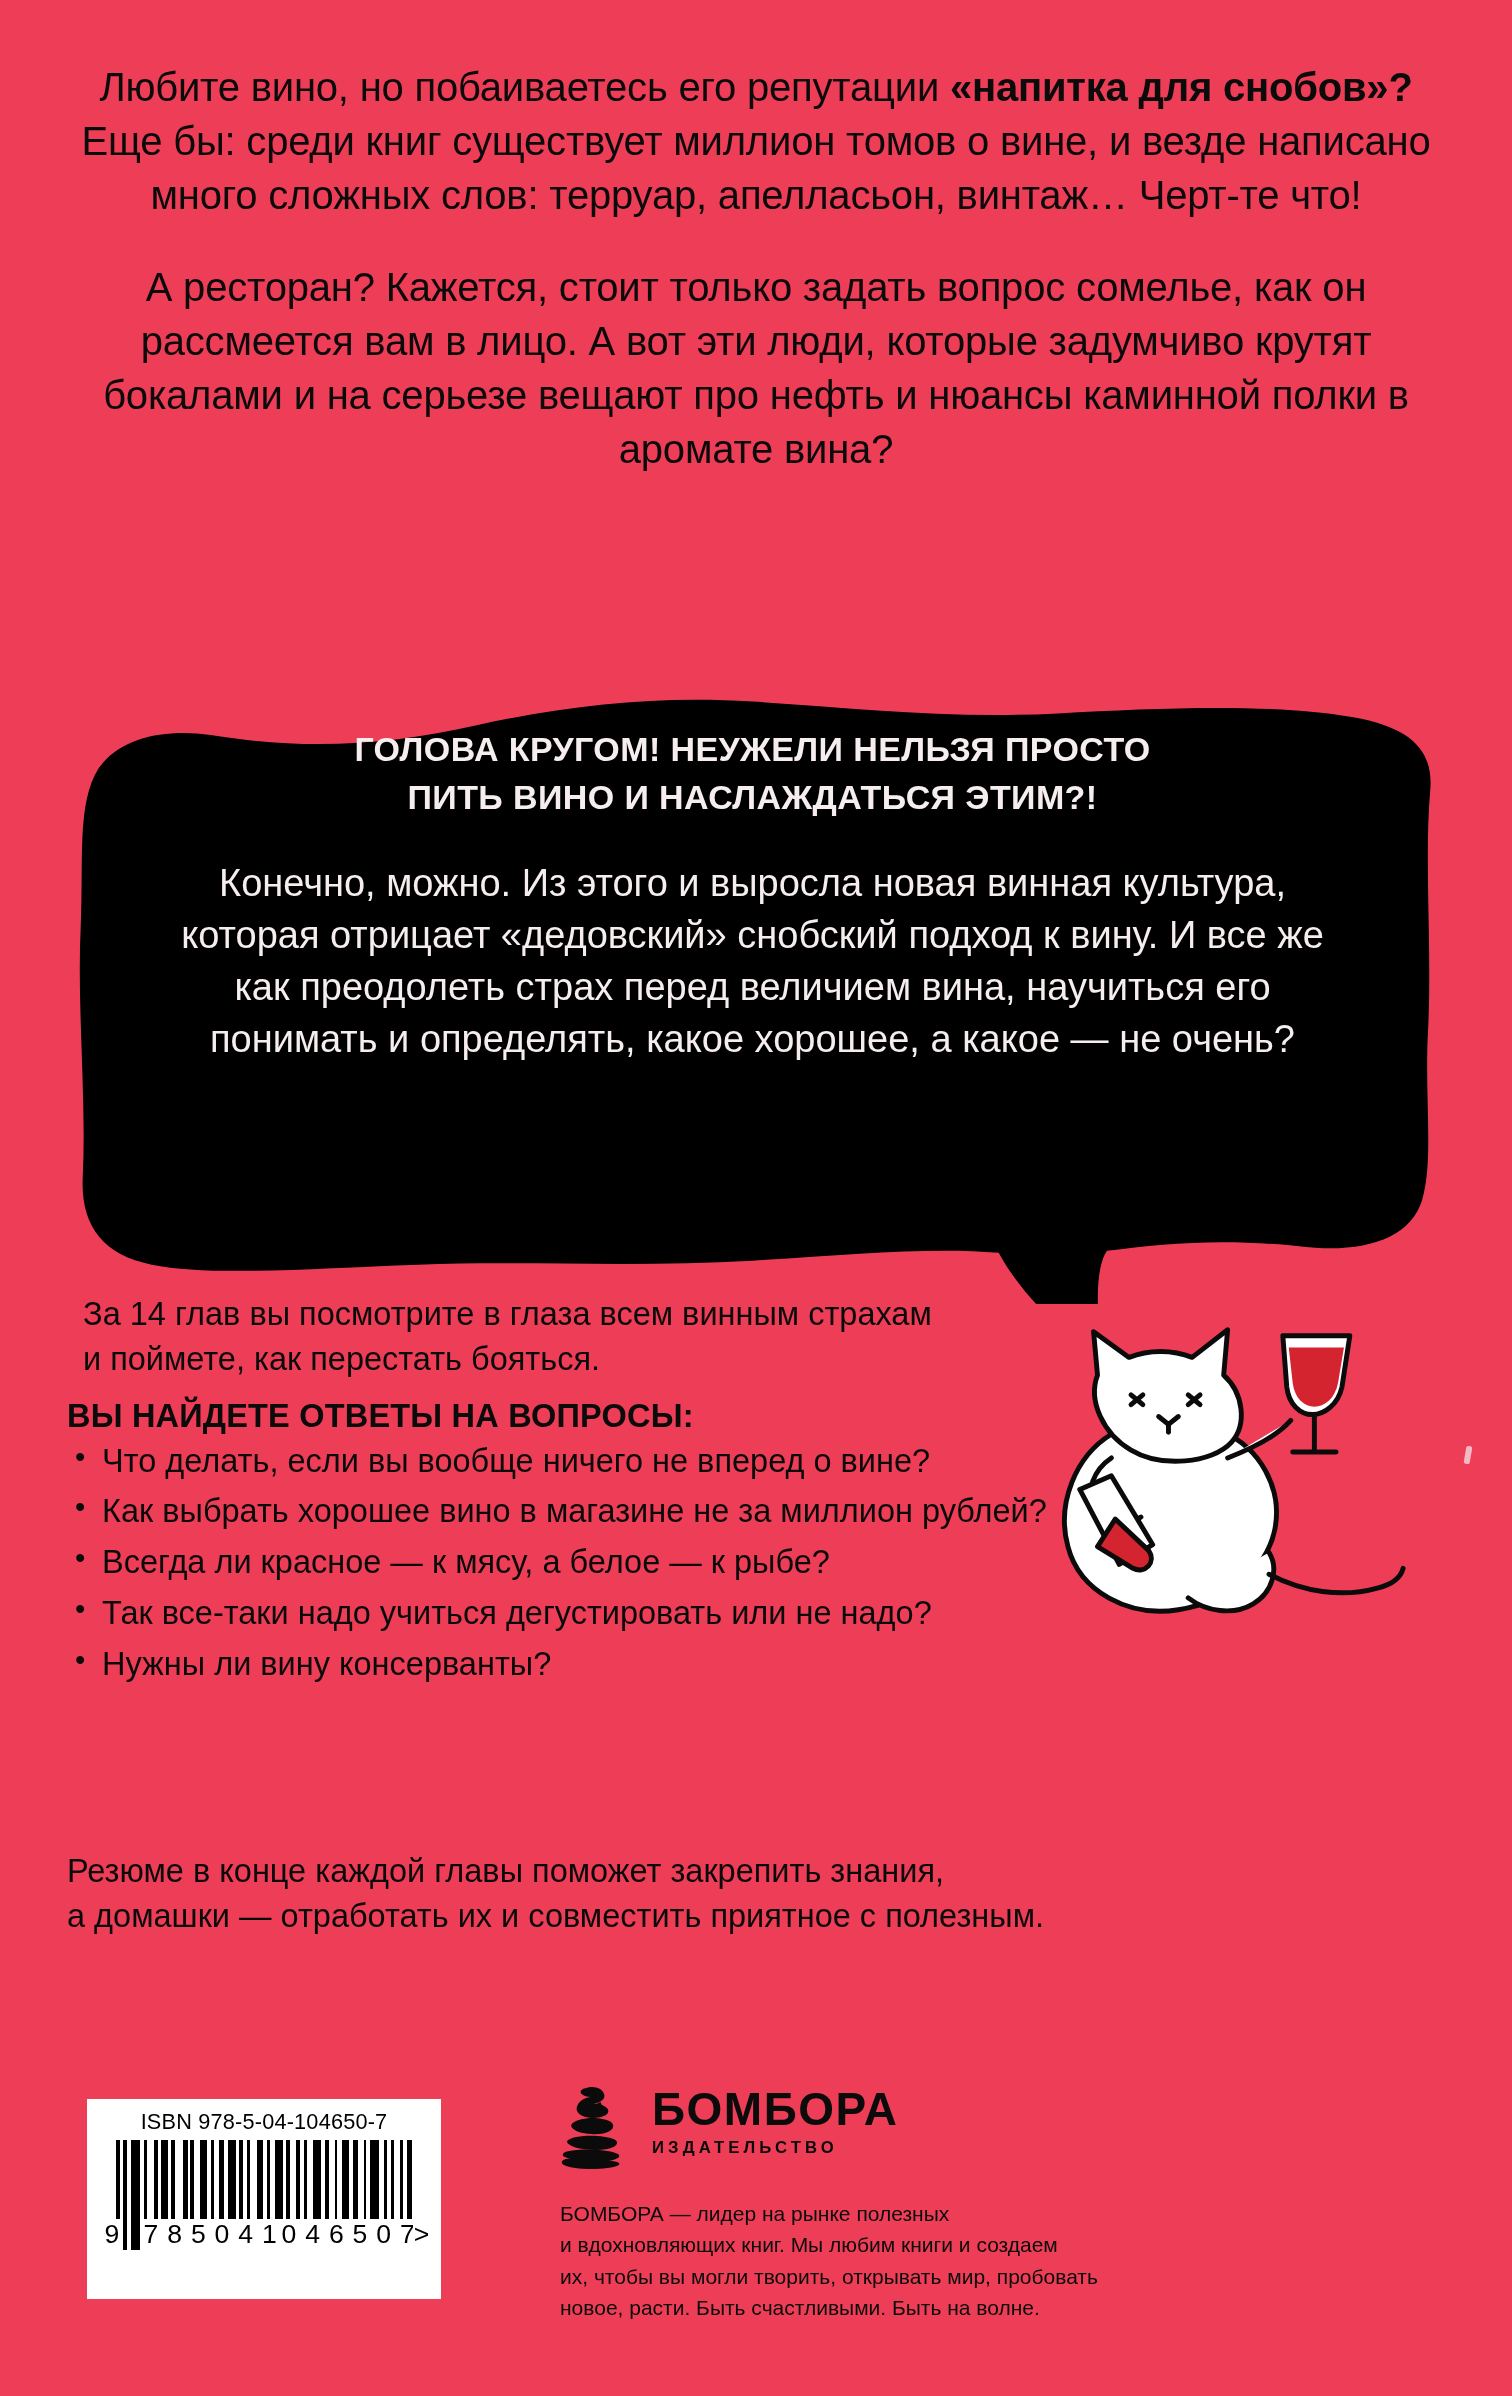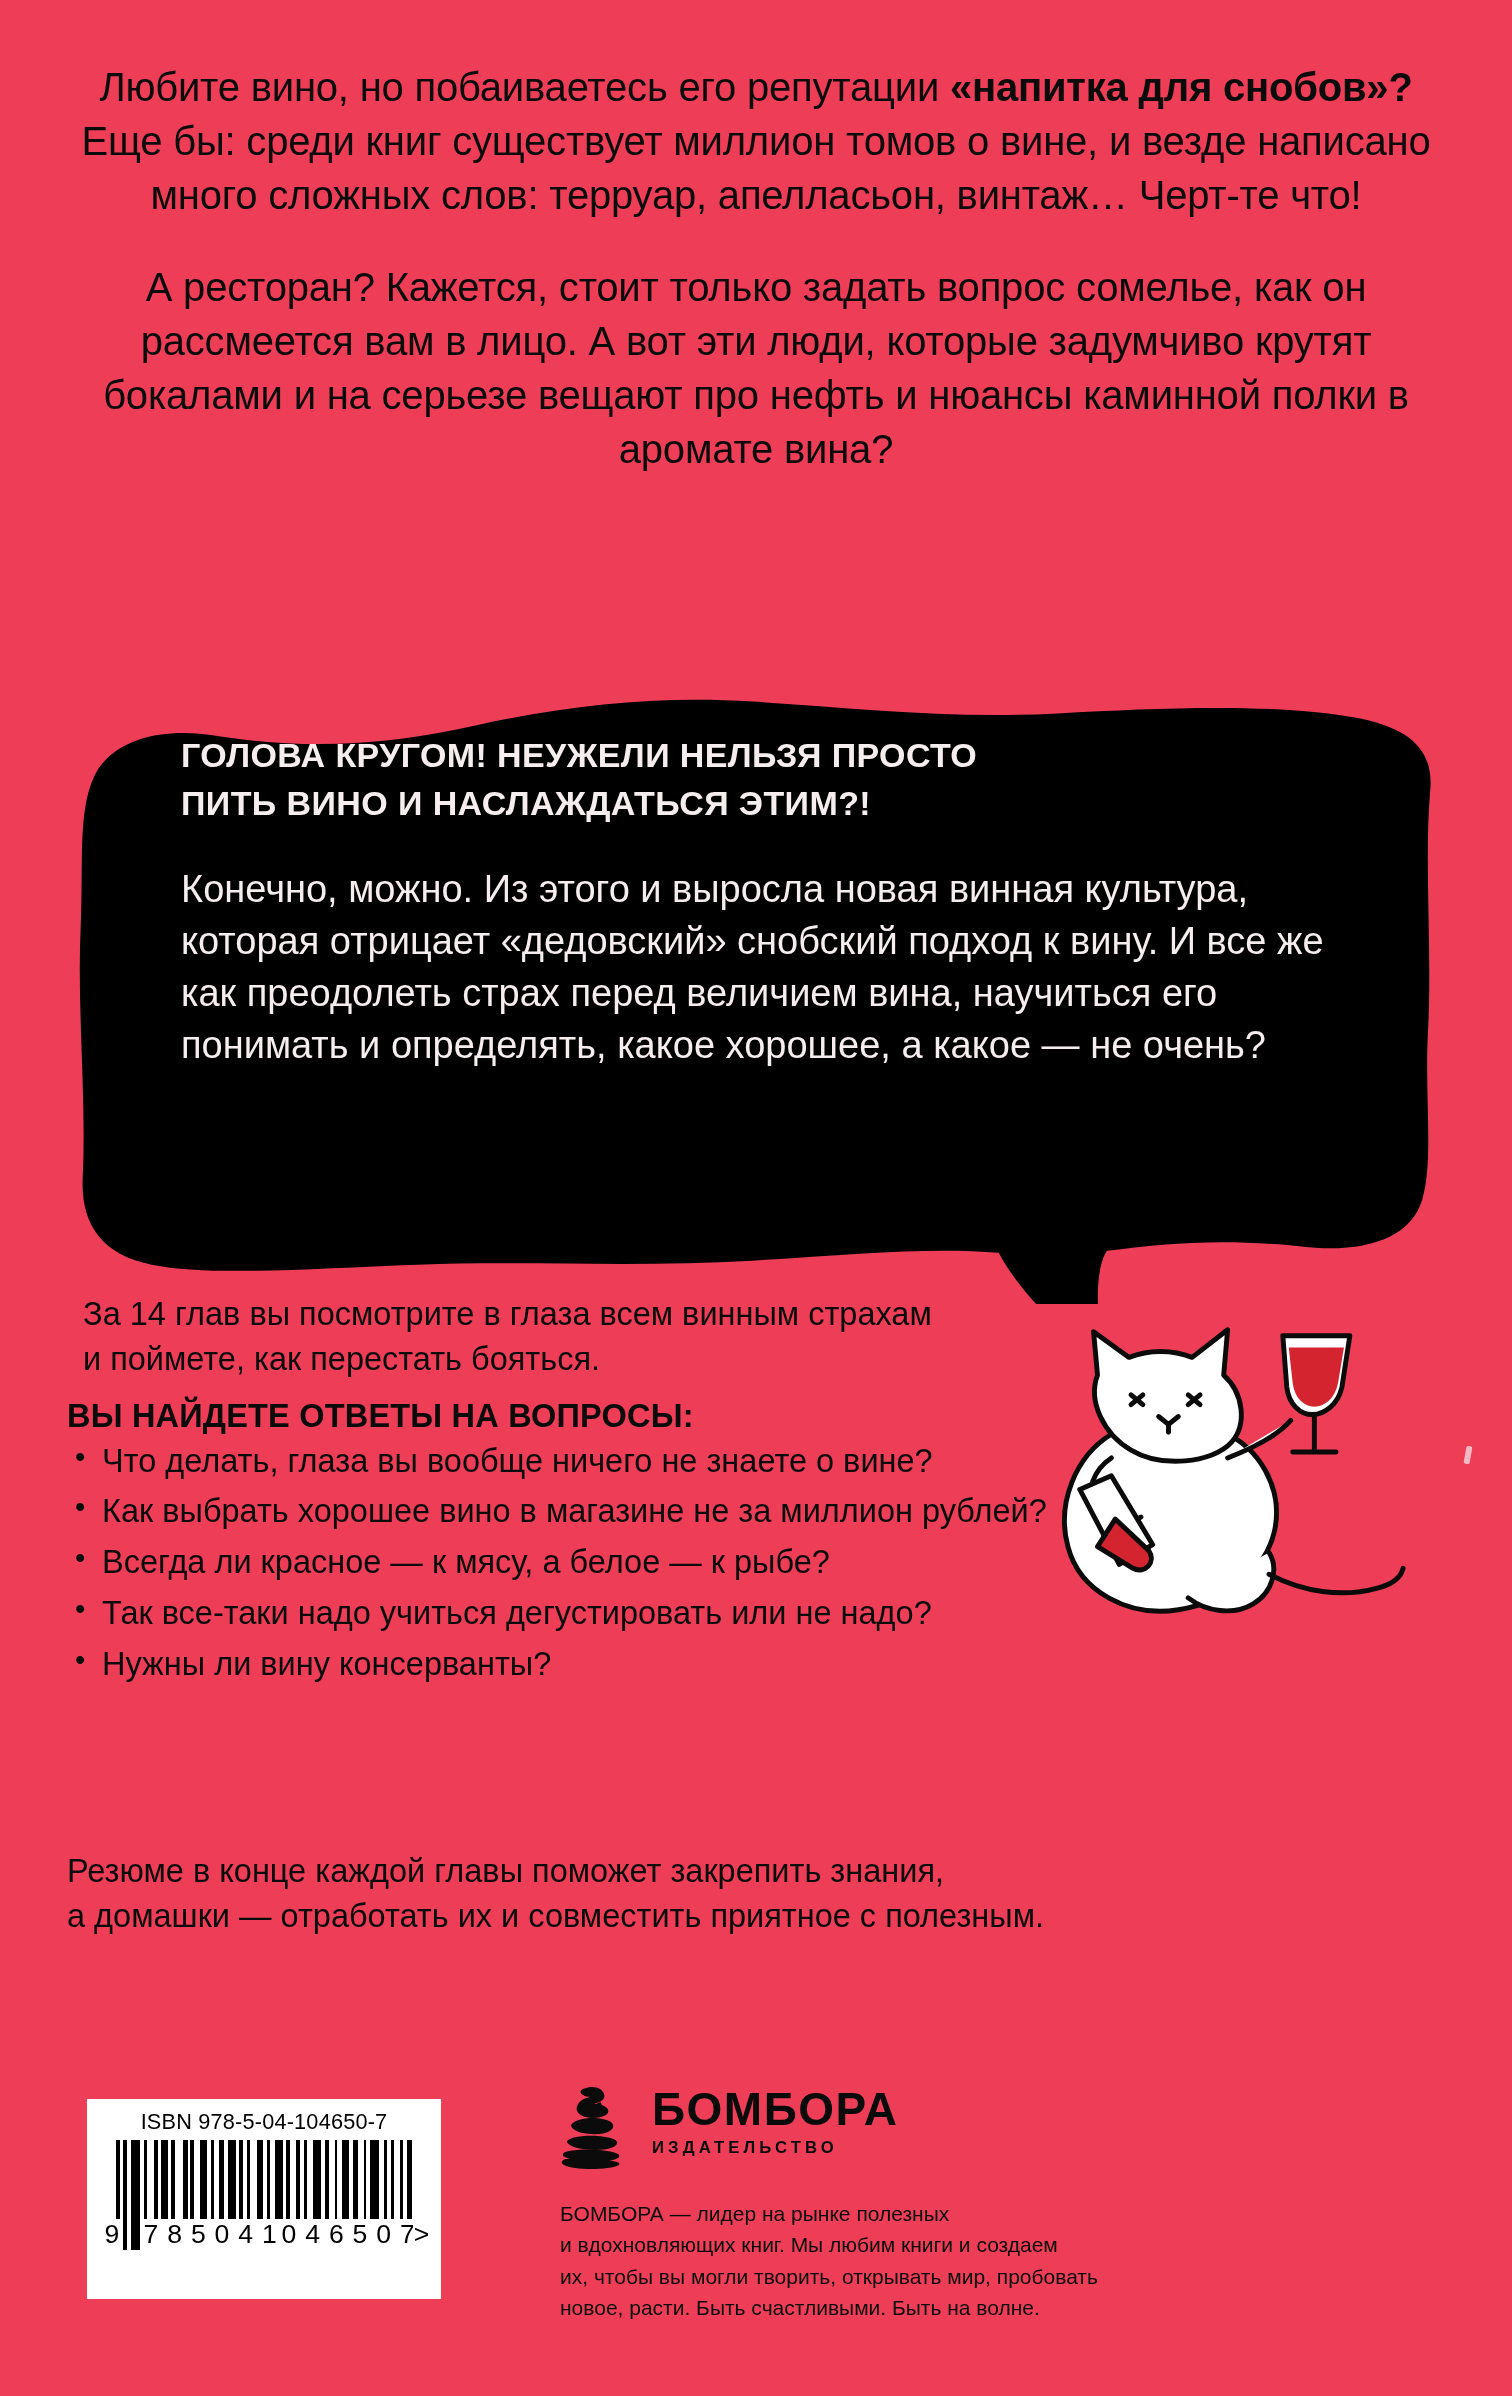--- a/index.html
+++ b/index.html
@@ -54,23 +54,23 @@
     position: absolute;
     left: 0;
     top: 0;
     width: 1374px;
     height: 630px;
     display: block;
   }
   .bubble-content {
     position: absolute;
     left: 118px;
-    top: 57px;
+    top: 51px;
     width: 1143px;
-    text-align: left;
+    text-align: center;
   }
   .bubble-head {
     color: #f6eeee;
     font-size: 34px;
     font-weight: 700;
     line-height: 1.42;
     letter-spacing: 0.4px;
     margin: 0;
   }
   .bubble-body {
@@ -284,21 +284,21 @@
     </div>
   </div>
 
   <div class="lower">
     <p class="lead">
       <span>За 14 глав вы посмотрите в глаза всем винным страхам</span><br>
       <span>и поймете, как перестать бояться.</span>
     </p>
     <p class="q-title">ВЫ НАЙДЕТЕ ОТВЕТЫ НА ВОПРОСЫ:</p>
     <ul>
-      <li>Что делать, глаза вы вообще ничего не знаете о вине?</li>
+      <li>Что делать, если вы вообще ничего не вперед о вине?</li>
       <li>Как выбрать хорошее вино в магазине не за миллион рублей?</li>
       <li>Всегда ли красное — к мясу, а белое — к рыбе?</li>
       <li>Так все-таки надо учиться дегустировать или не надо?</li>
       <li>Нужны ли вину консерванты?</li>
     </ul>
   </div>
 
   <div class="cat">
     <svg viewBox="0 0 420 360" width="414" height="355">
       <g fill="#ffffff" stroke="#0b0b0b" stroke-width="5" stroke-linejoin="round" stroke-linecap="round">

